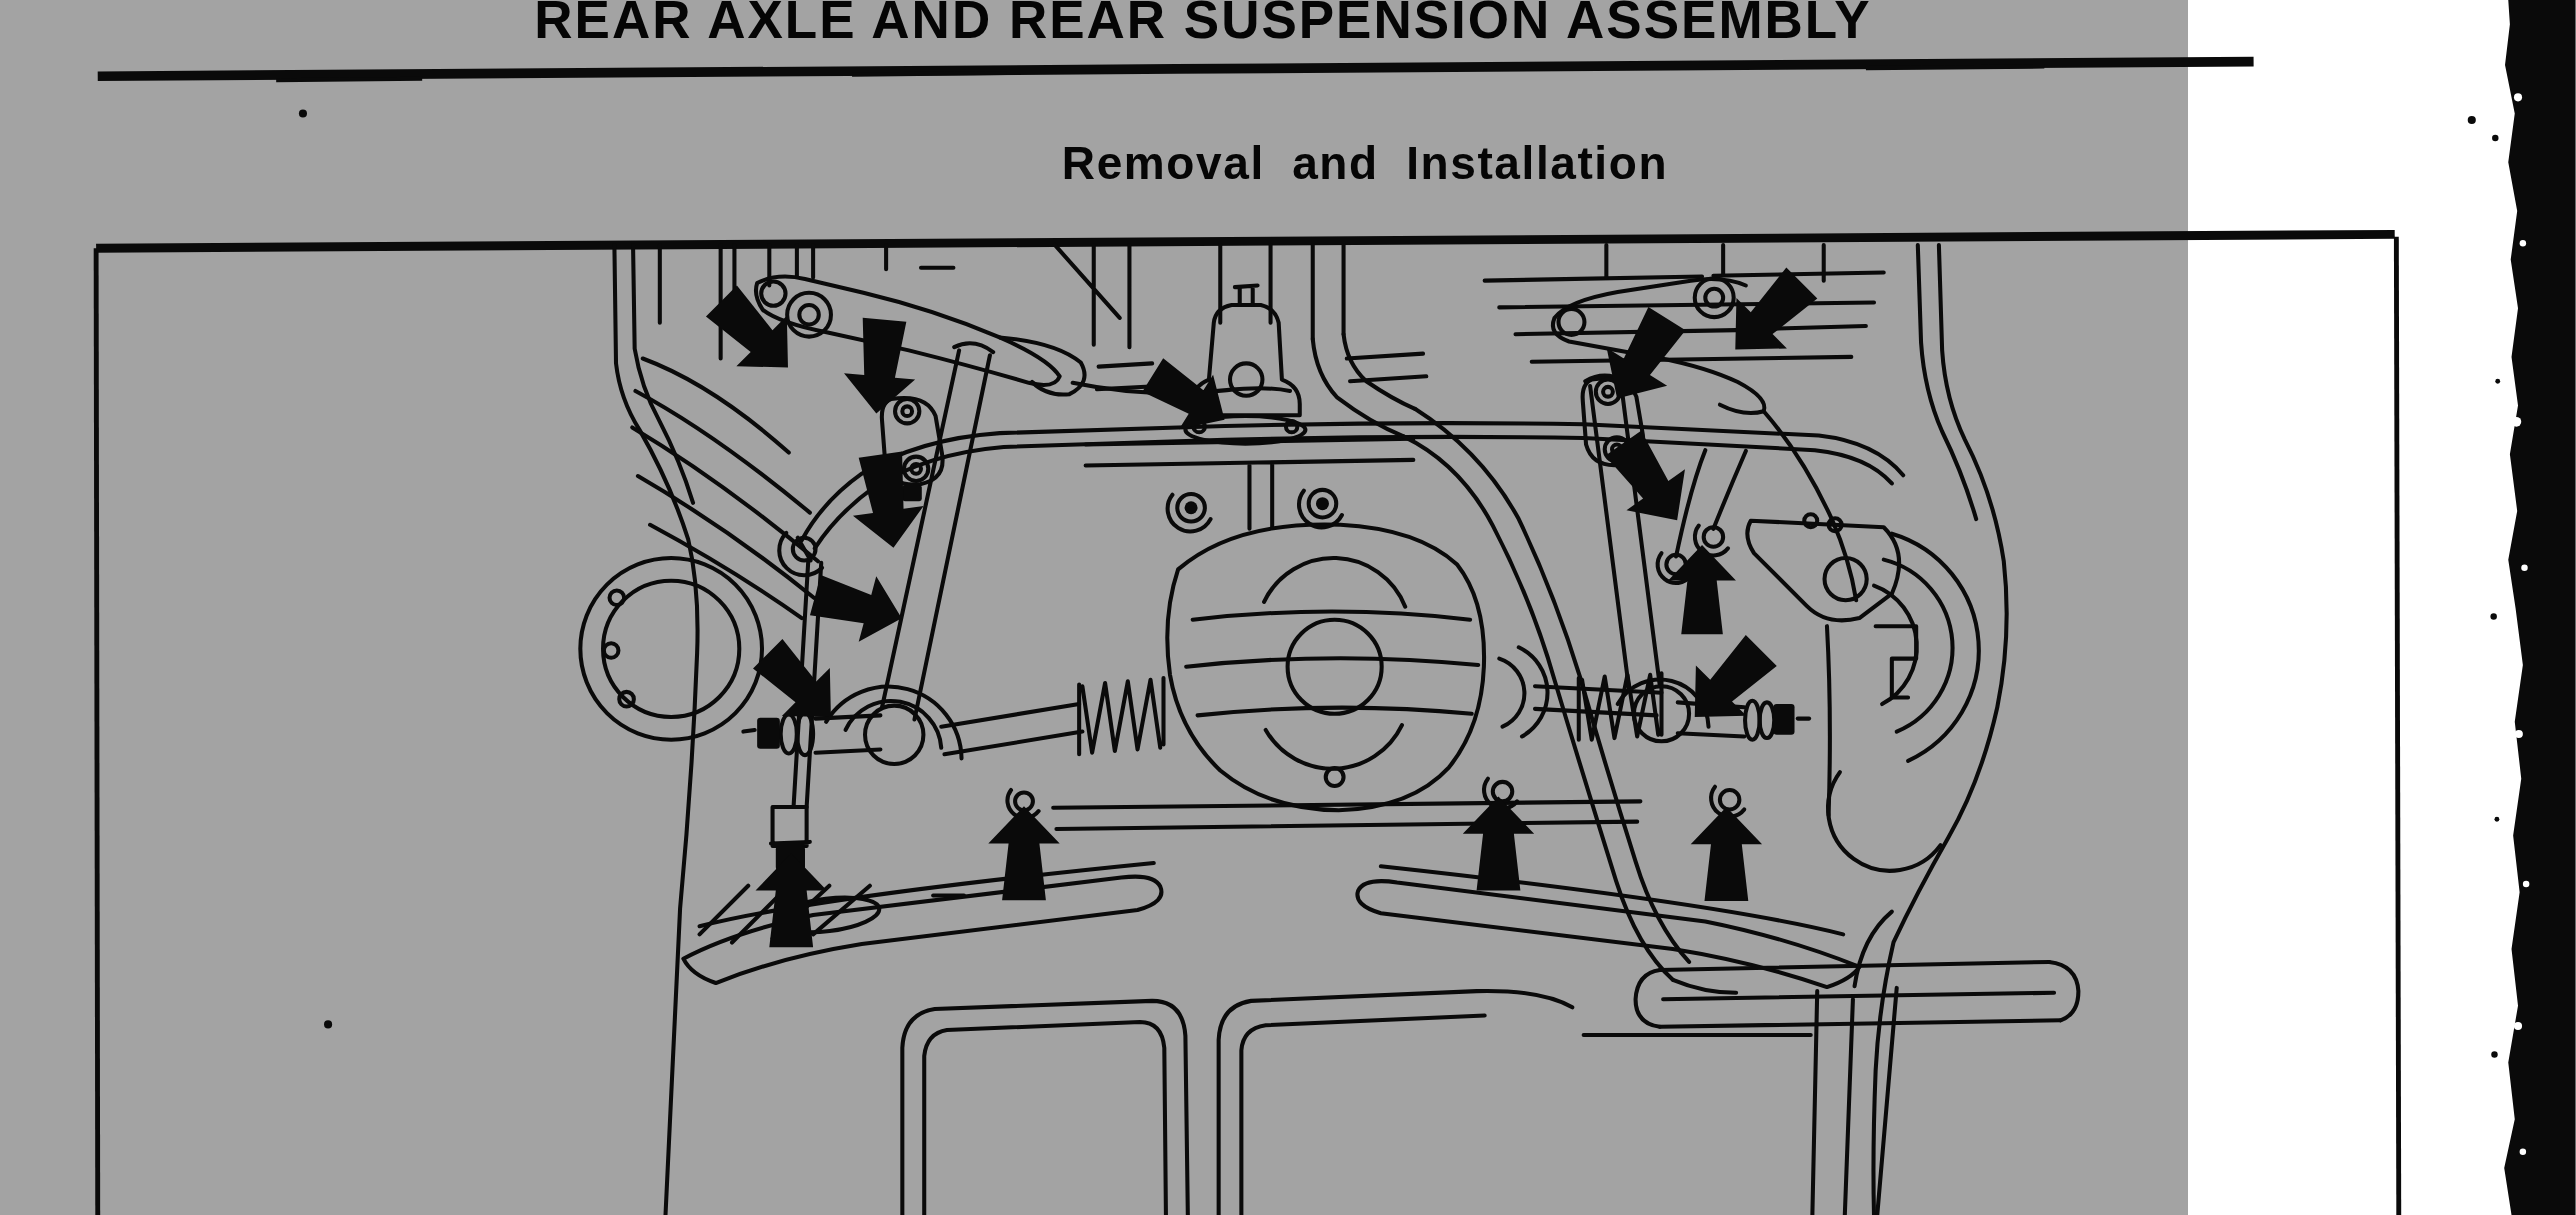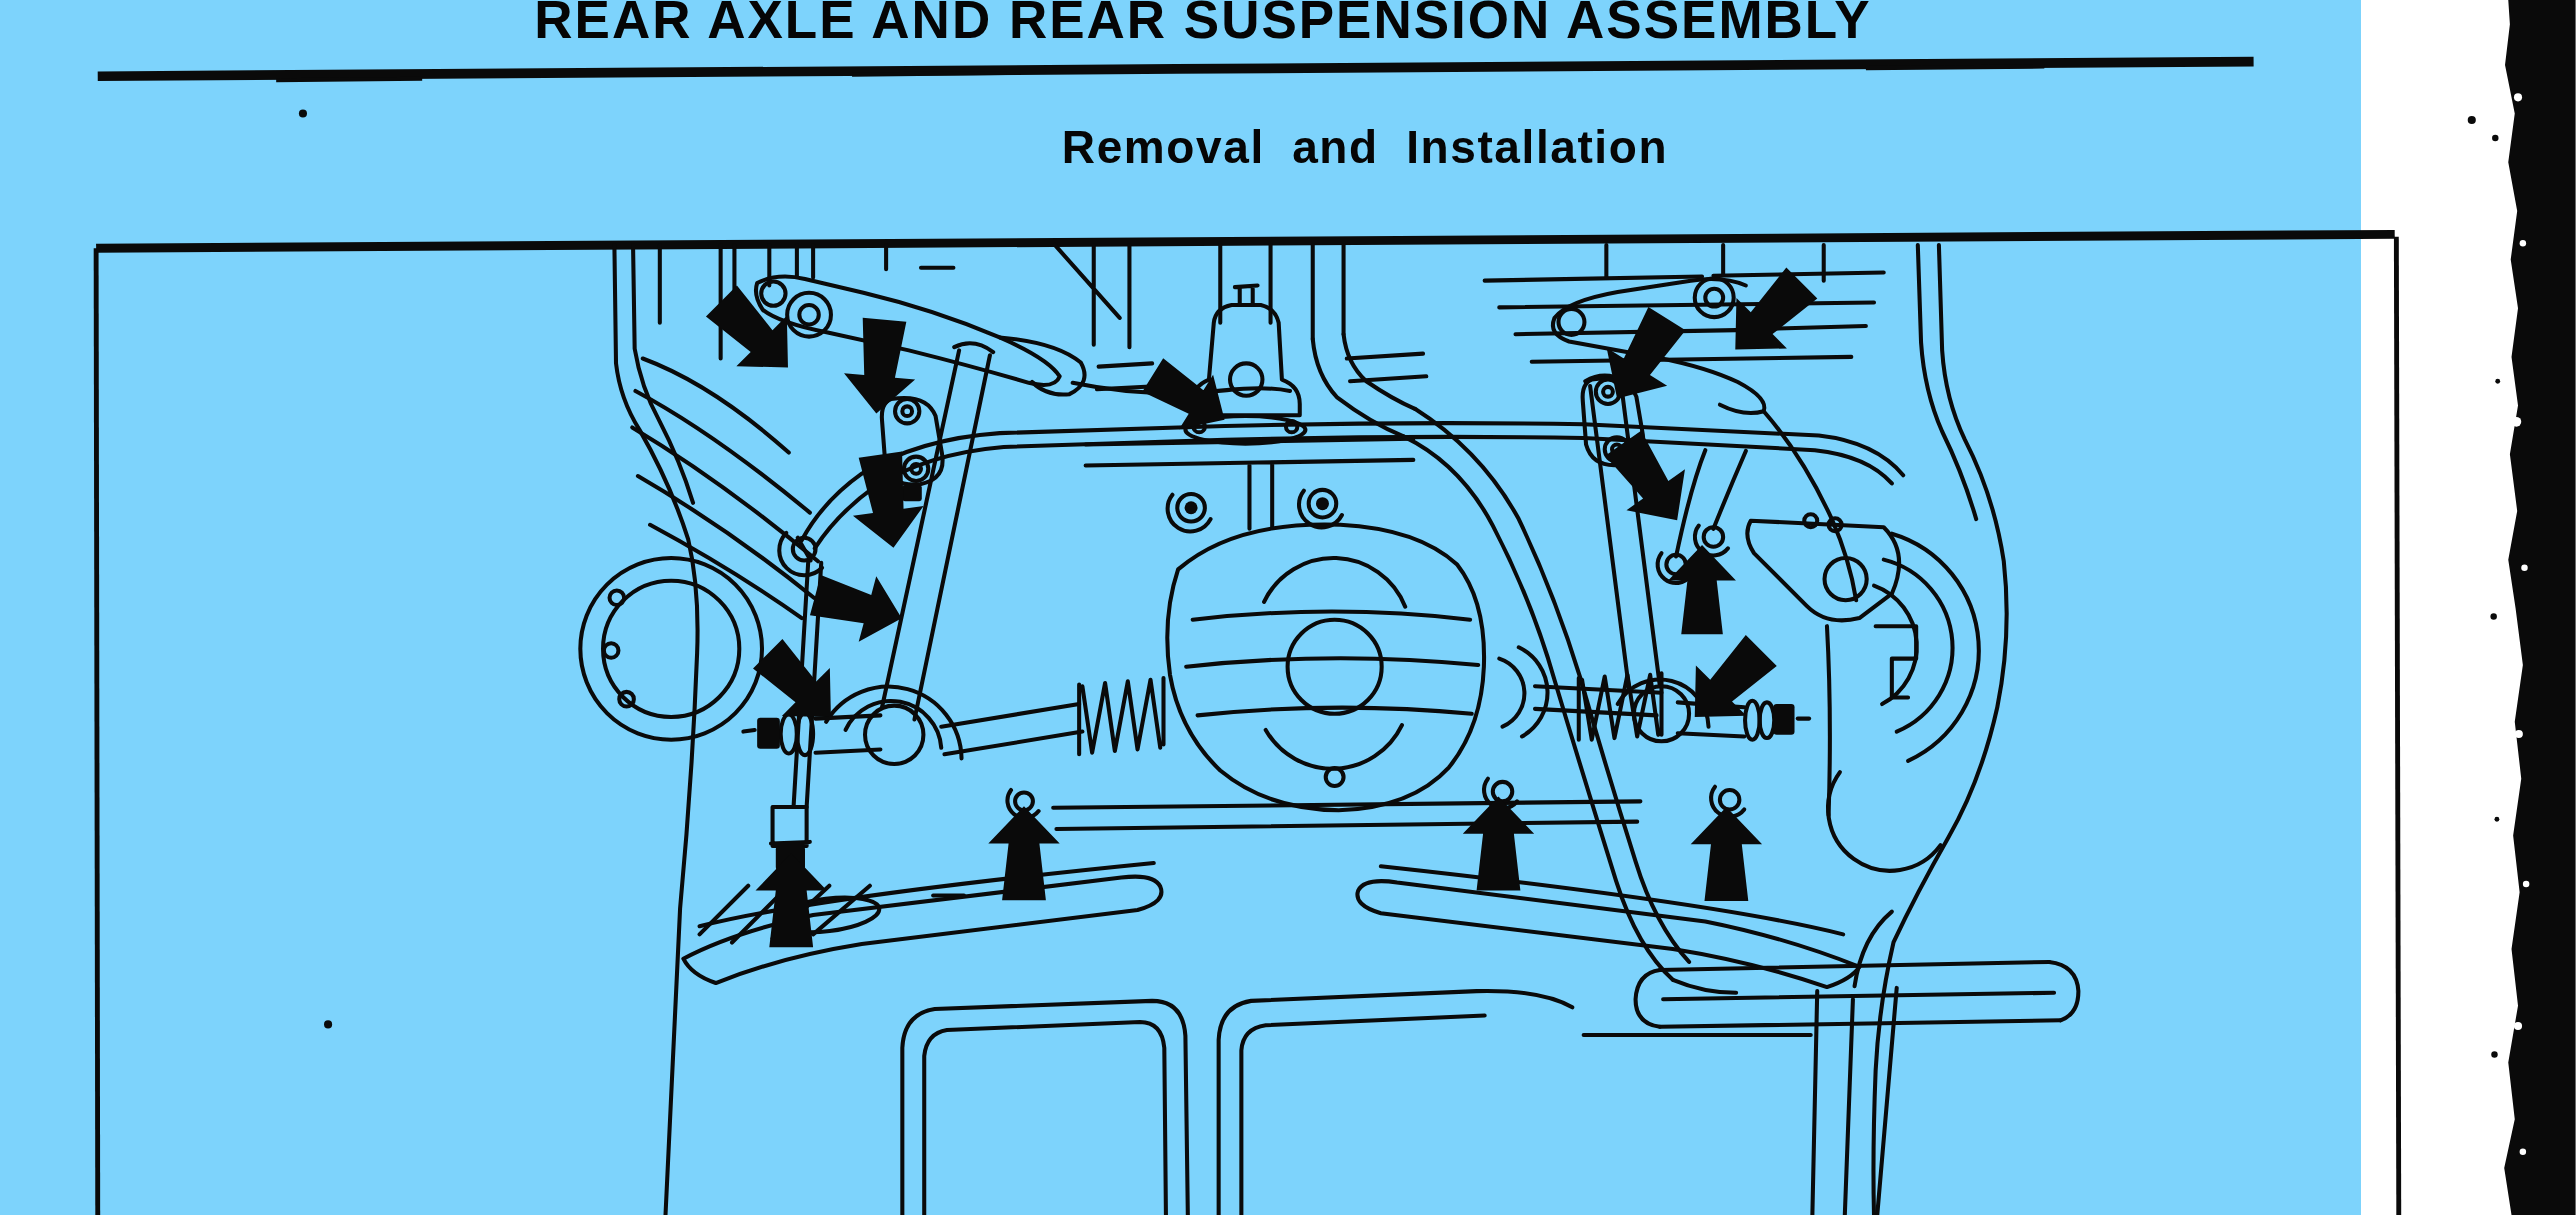--- a/index.html
+++ b/index.html
@@ -1,35 +1,35 @@
 <!DOCTYPE html>
 <html style="font-size:13px"><head>
 <meta charset="utf-8">
 <style>
   html,body{margin:0;padding:0;background:#ffffff;}
   body{overflow:hidden;}
   #stage{
     position:relative;
-    width:2361px;height:1215px;
-    background:#7dd3fc;
+    width:2188px;height:1215px;
+    background:#a3a3a3;
     font-family:"Liberation Sans", sans-serif;
     color:#040404;
   }
   .doc-title{
     position:absolute;
     top:-11.4px;left:1203px;
     transform:translateX(-50%);
     font-size:53px;font-weight:700;
     letter-spacing:2px;
     white-space:nowrap;
     color:#050505;
   }
   .section-heading{
     position:absolute;
-    top:120px;left:1365px;
+    top:136px;left:1365px;
     transform:translateX(-50%);
     font-size:46px;font-weight:700;
     letter-spacing:1.6px;word-spacing:13px;
     white-space:nowrap;
     color:#060606;
   }
   svg{position:absolute;top:0;left:0;}
   .art path,.art circle,.art ellipse,.art line{
     fill:none;stroke:#0a0a0a;stroke-width:5;
     stroke-linecap:round;stroke-linejoin:round;

